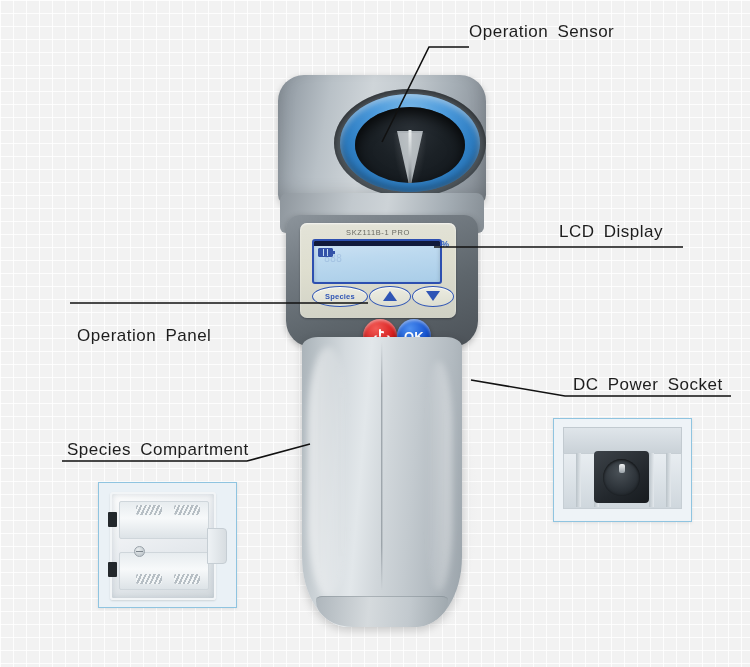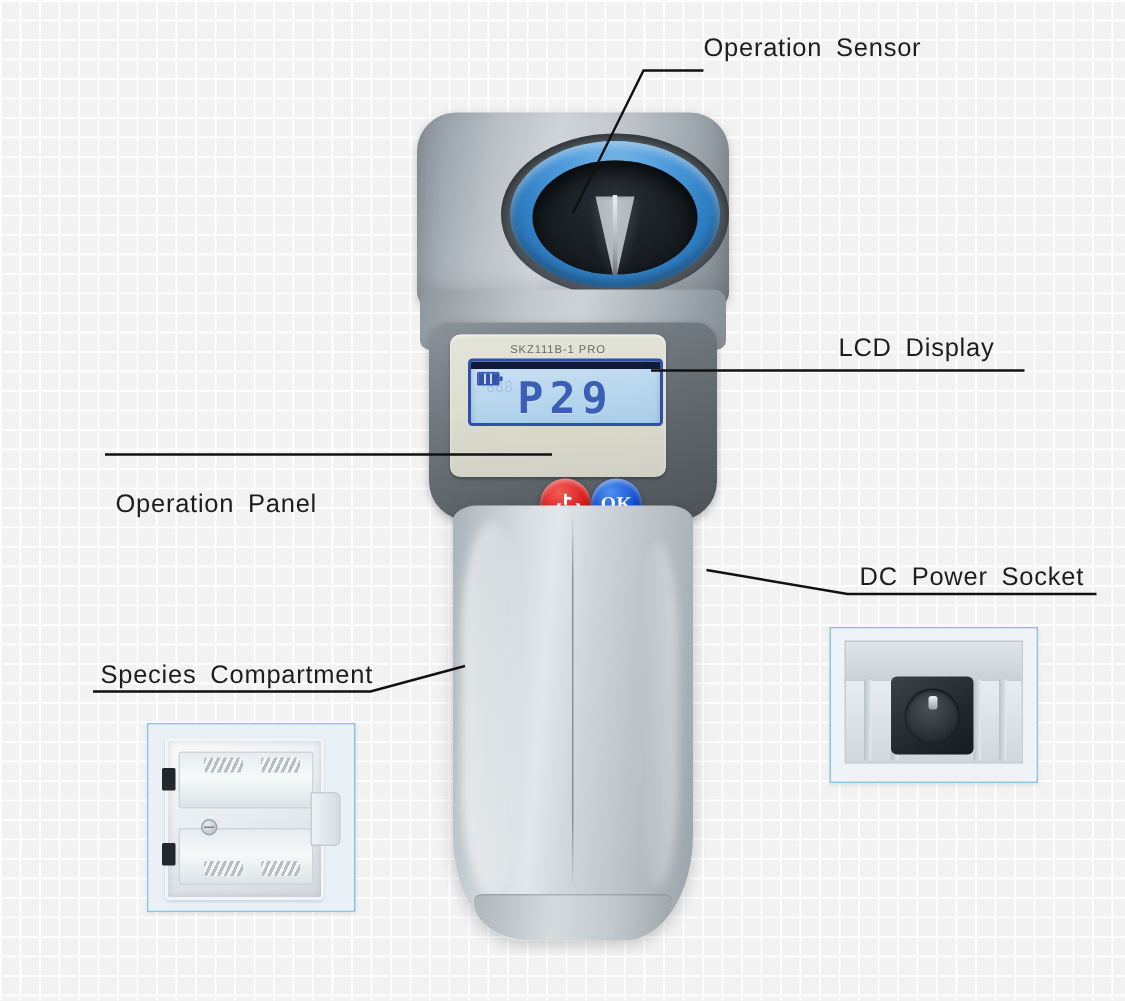--- a/index.html
+++ b/index.html
@@ -91,21 +91,21 @@
   }
 
   
   .panel{
     position:absolute;left:36px;top:140px;width:192px;height:132px;
     background:linear-gradient(160deg,#8c949b 0%,#737b82 30%,#5e666c 62%,#4c5258 100%);
     border-radius:14px 14px 26px 26px;
     box-shadow:0 2px 6px rgba(0,0,0,.25);
   }
   .panel-face{
-    position:absolute;left:14px;top:8px;width:144px;height:95px;
+    position:absolute;left:14px;top:8px;width:156px;height:95px;
     background:linear-gradient(175deg,#e3e3d8 0%,#dedecf 45%,#cfd0c4 100%);
     border-radius:7px;
     box-shadow:inset 0 1px 2px rgba(255,255,255,.7), 0 1px 2px rgba(0,0,0,.3);
   }
   .model{
     position:absolute;left:0;top:5px;width:100%;
     text-align:center;
     font-size:7.5px;color:#6a6a62;letter-spacing:.6px;
     font-family:"Liberation Sans", sans-serif;
   }
@@ -157,22 +157,22 @@
     background:linear-gradient(175deg,#eeeee3,#dcddd0);
     display:flex;align-items:center;justify-content:center;
     box-shadow:inset 0 1px 1px rgba(255,255,255,.8);
   }
   .oval.species{width:54px;font-size:7.5px;color:#2f55b5;font-weight:bold;letter-spacing:.2px;}
   .oval.arrow{width:40px;}
   .tri-up{width:0;height:0;border-left:7px solid transparent;border-right:7px solid transparent;border-bottom:10px solid #2f55b5;}
   .tri-down{width:0;height:0;border-left:7px solid transparent;border-right:7px solid transparent;border-top:10px solid #2f55b5;}
 
   .round-btns{
-    position:absolute;left:32px;top:104px;width:110px;height:34px;
-    display:flex;justify-content:flex-end;align-items:center;font-family:Liberation Serif, serif;
+    position:absolute;left:56px;top:104px;width:110px;height:34px;
+    display:flex;justify-content:center;align-items:center;
   }
   .rbtn{
     width:34px;height:34px;border-radius:50%;
     display:flex;align-items:center;justify-content:center;
     box-shadow:inset 0 2px 3px rgba(255,255,255,.45), inset 0 -3px 5px rgba(0,0,0,.35), 0 2px 4px rgba(0,0,0,.35);
   }
   .rbtn.power{background:radial-gradient(circle at 38% 28%,#f25a55,#d91f1f 55%,#a50f10 100%);}
   .rbtn.ok{background:radial-gradient(circle at 38% 28%,#4d8ff0,#1452d0 55%,#0a3399 100%);
            color:#fff;font-size:13px;font-weight:bold;letter-spacing:.3px;}
   .pwr-glyph{position:relative;width:14px;height:14px;}
@@ -327,23 +327,33 @@
       <div class="panel-face">
 
         <div class="model">SKZ111B-1 PRO</div>
 
         <div class="pct">%</div>
 
         <div class="lcd">
           <div class="lcd-top"></div>
           <div class="batt-icon"></div>
           <div class="lcd-ghost">888</div>
-          <div class="lcd-value">P29</div>
-        </div>
-
+        </div>
+
+        <div class="btn-row">
+          <div class="oval species">
+            <span>Species</span>
+          </div>
+          <div class="oval arrow">
+            <span class="tri-up"></span>
+          </div>
+          <div class="oval arrow">
+            <span class="tri-down"></span>
+          </div>
+        </div>
 
       </div>
 
       <div class="round-btns">
         <div class="rbtn power">
           <span class="pwr-glyph"></span>
         </div>
         <div class="rbtn ok">
           <span>OK</span>
         </div>

